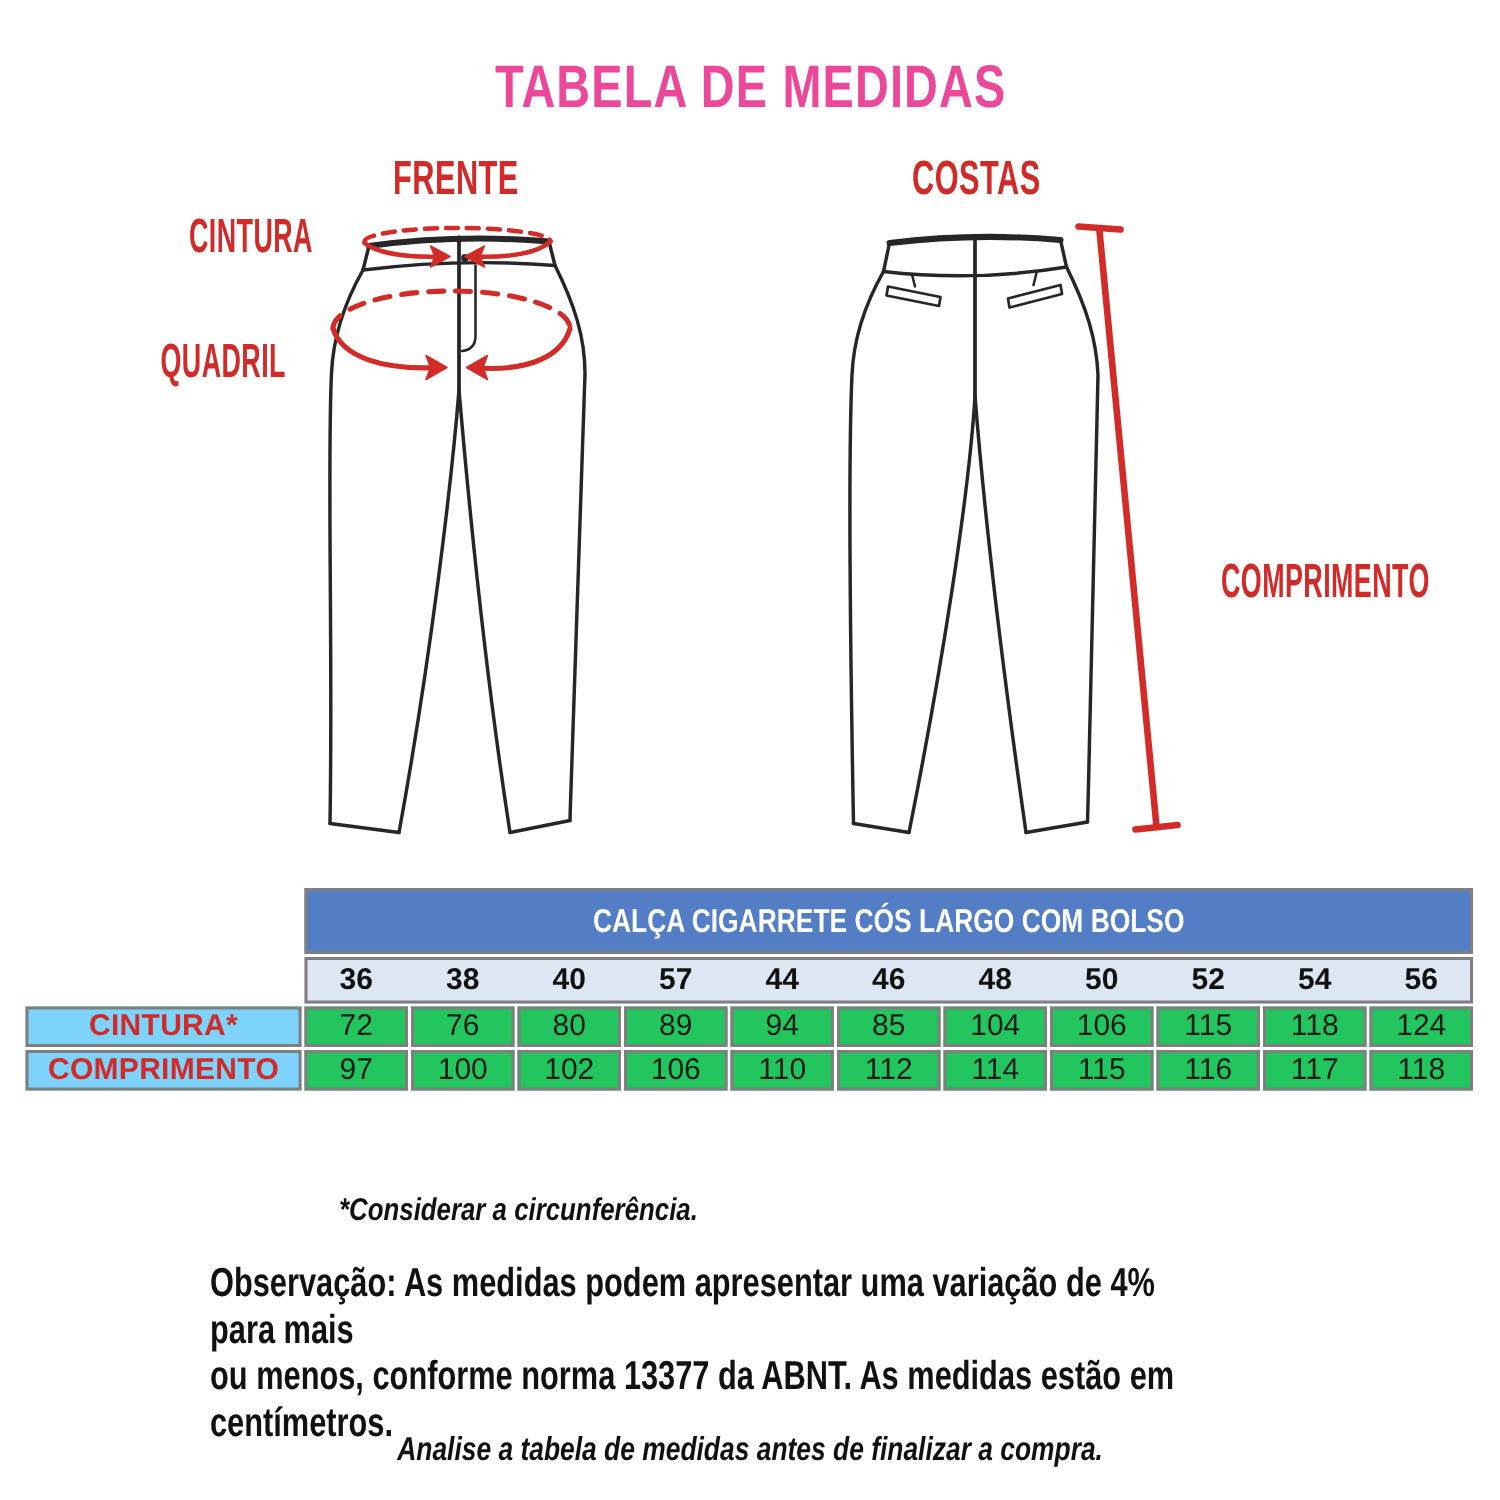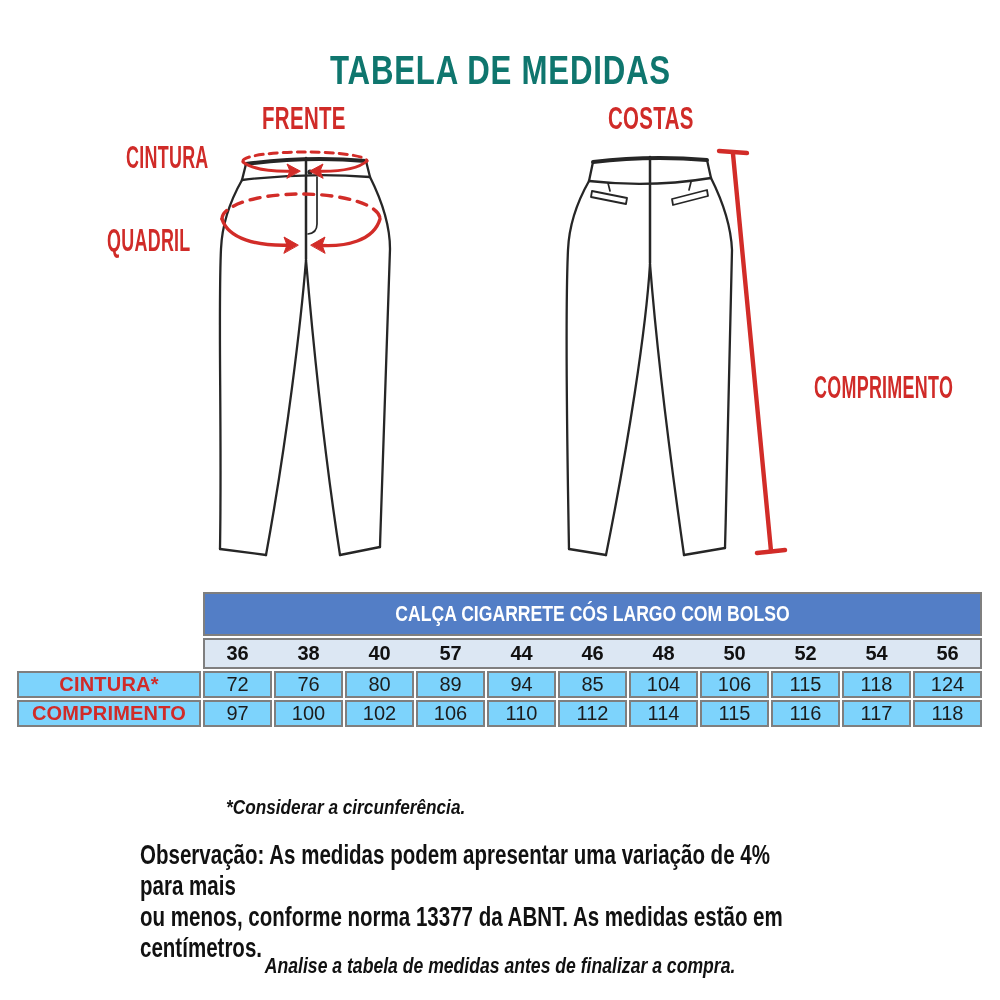--- a/index.html
+++ b/index.html
@@ -3,21 +3,21 @@
 <meta charset="utf-8">
 <style>
   html,body{margin:0;padding:0;background:#fff;}
   #page{position:relative;width:1000px;height:1000px;background:#fff;overflow:hidden;
         font-family:"Liberation Sans","DejaVu Sans",sans-serif;color:#1c1c1c;}
 
   .cond{display:inline-block;white-space:nowrap;transform-origin:0 50%;}
 
   
   #title{position:absolute;left:0;right:0;top:36px;text-align:center;
-         font-size:40px;font-weight:700;color:#0f766e;letter-spacing:1px;margin-top:12px;}
+         font-size:40px;font-weight:700;color:#ec4899;letter-spacing:1px;}
   #title .cond{transform:scaleX(0.78);transform-origin:50% 50%;}
 
   
   .red-label{position:absolute;font-weight:700;font-size:32px;
              color:var(--accent-red,#d02b28);letter-spacing:0.5px;}
   .red-label .cond{transform:scaleX(0.56);}
   .col-label .cond{transform:scaleX(0.64);}
 
   
   #diagram{position:absolute;left:0;top:130px;width:1000px;height:440px;}
@@ -30,21 +30,21 @@
   td.blue-title{height:44px;background:var(--table-header-blue,#537ec6);
                 border:2px solid var(--table-border-gray,#7f7f7f);
                 color:#fff;font-weight:700;font-size:22px;}
   td.blue-title .cond{transform:scaleX(0.8);transform-origin:50% 50%;}
   td.size-band{height:31px;background:var(--table-size-row-blue,#dce7f3);
                border:2px solid var(--table-border-gray,#7f7f7f);}
   .size-band-inner{display:grid;grid-template-columns:repeat(11,1fr);gap:2px;margin:0 -2px;}
   .size-band-inner span{font-weight:700;font-size:20px;color:#111;}
   td.row-label{height:16px;background:#7dd3fc;border:2px solid var(--table-border-gray,#7f7f7f);
                color:var(--accent-red,#d02b28);font-weight:700;font-size:20px;letter-spacing:0.2px;}
-  td.val{height:25px;background:#7dd3fc;border:2px solid var(--table-border-gray,#7f7f7f);
+  td.val{height:25px;background:#22c55e;border:2px solid var(--table-border-gray,#7f7f7f);
          font-size:20px;color:#1c1c1c;}
 
   
   #note-asterisk{position:absolute;left:226px;top:795px;font-size:21px;
                  font-weight:700;font-style:italic;color:#111;}
   #note-asterisk .cond{transform:scaleX(0.82);}
   #note-observation{position:absolute;left:140px;top:840px;font-size:27px;font-weight:700;
                     color:#111;line-height:31px;transform:scaleX(0.76);transform-origin:0 0;}
   #note-final{position:absolute;left:0;right:0;top:953px;text-align:center;
               font-size:22px;font-weight:700;font-style:italic;color:#111;}

